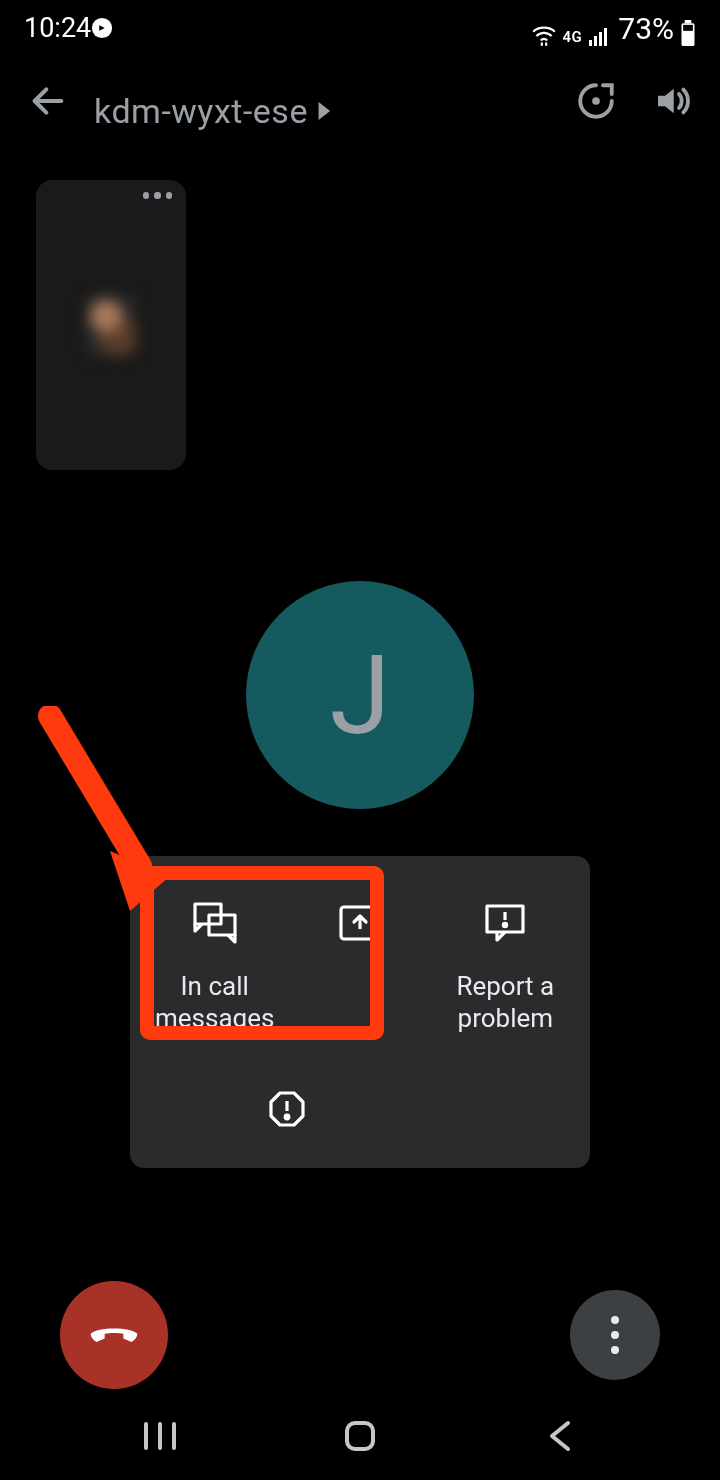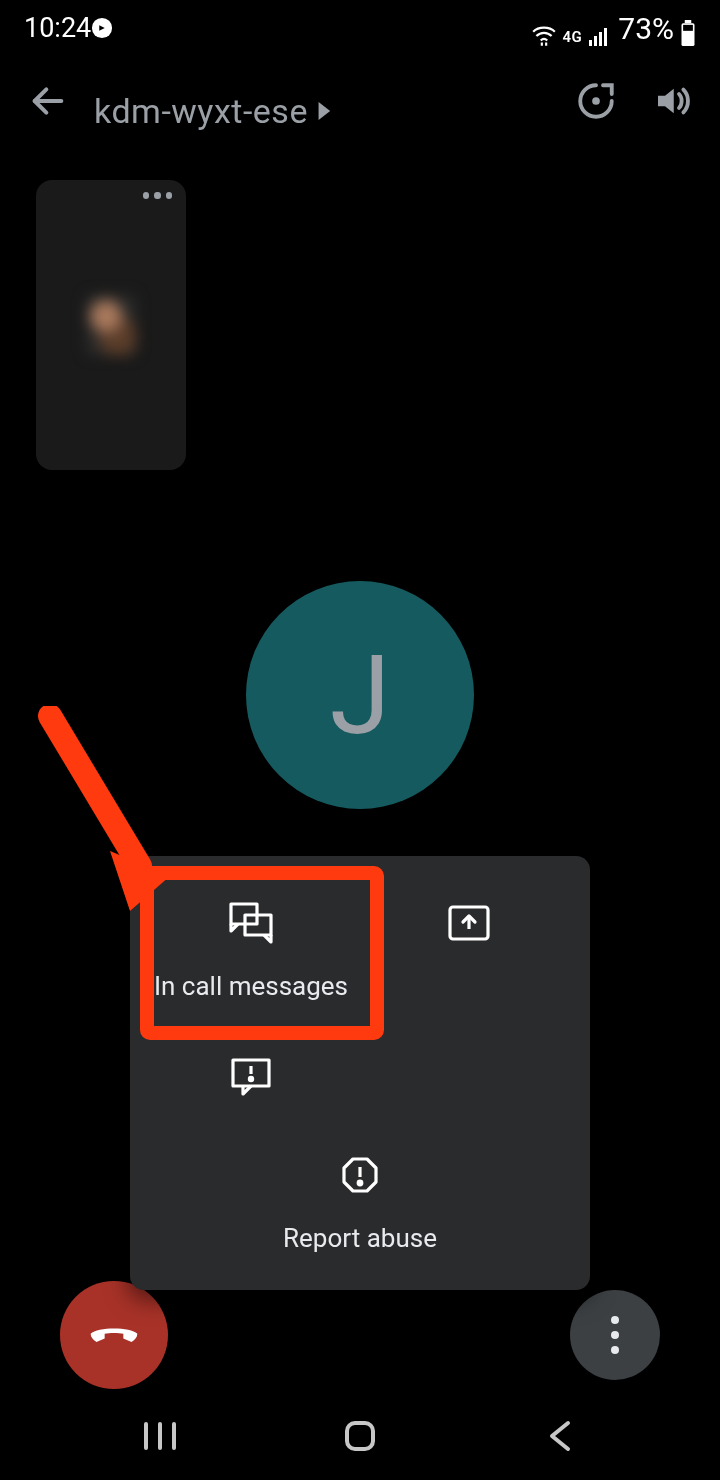--- a/index.html
+++ b/index.html
@@ -182,21 +182,21 @@
     top: 710px;
     width: 460px;
     background: #2a2b2d;
     border-radius: 14px;
     padding: 30px 12px 26px;
     box-shadow: 0 8px 24px rgba(0,0,0,0.6);
     z-index: 20;
   }
   .menu-grid {
     display: grid;
-    grid-template-columns: 1fr 1fr;
+    grid-template-columns: 1fr 1fr 1fr;
     row-gap: 28px;
   }
   .menu-item {
     display: flex;
     flex-direction: column;
     align-items: center;
     justify-content: flex-start;
     gap: 24px;
     padding: 14px 6px 10px;
     text-align: center;
@@ -383,31 +383,31 @@
 
       <div class="menu-item">
         <span class="menu-icon">
           <svg width="44" height="42" viewBox="0 0 44 42" fill="none" stroke="#ffffff" stroke-width="3.2" stroke-linejoin="round">
             <rect x="4" y="4" width="36" height="26"></rect>
             <path d="M14 30 L14 38 L22 30"></path>
             <line x1="22" y1="10" x2="22" y2="18"></line>
             <circle cx="22" cy="23" r="1.6" fill="#ffffff"></circle>
           </svg>
         </span>
+        <span class="menu-label" style="max-width:130px;">Report a problem</span>
       </div>
 
       <div class="menu-item menu-item-full">
         <span class="menu-icon">
           <svg width="40" height="40" viewBox="0 0 40 40" fill="none" stroke="#ffffff" stroke-width="3.2" stroke-linejoin="round">
             <polygon points="13,4 27,4 36,13 36,27 27,36 13,36 4,27 4,13"></polygon>
             <line x1="20" y1="12" x2="20" y2="22"></line>
             <circle cx="20" cy="28" r="1.8" fill="#ffffff"></circle>
           </svg>
         </span>
-        <span class="menu-label">Report abuse</span>
       </div>
     </div>
   </div>
 
   <div class="annotation-box"></div>
   <svg class="annotation-arrow" width="150" height="210" viewBox="0 0 150 210">
     <defs>
       <linearGradient id="g1">
           <stop offset="0" stop-color="#ff3a0f"></stop>
         </linearGradient>

